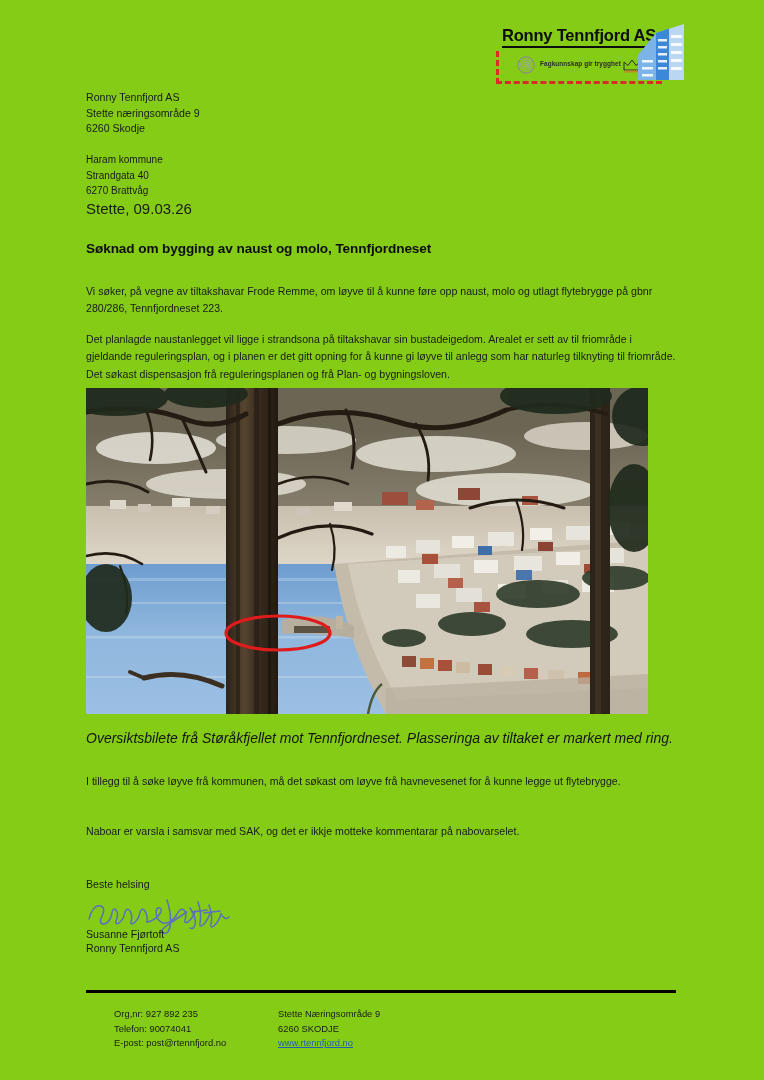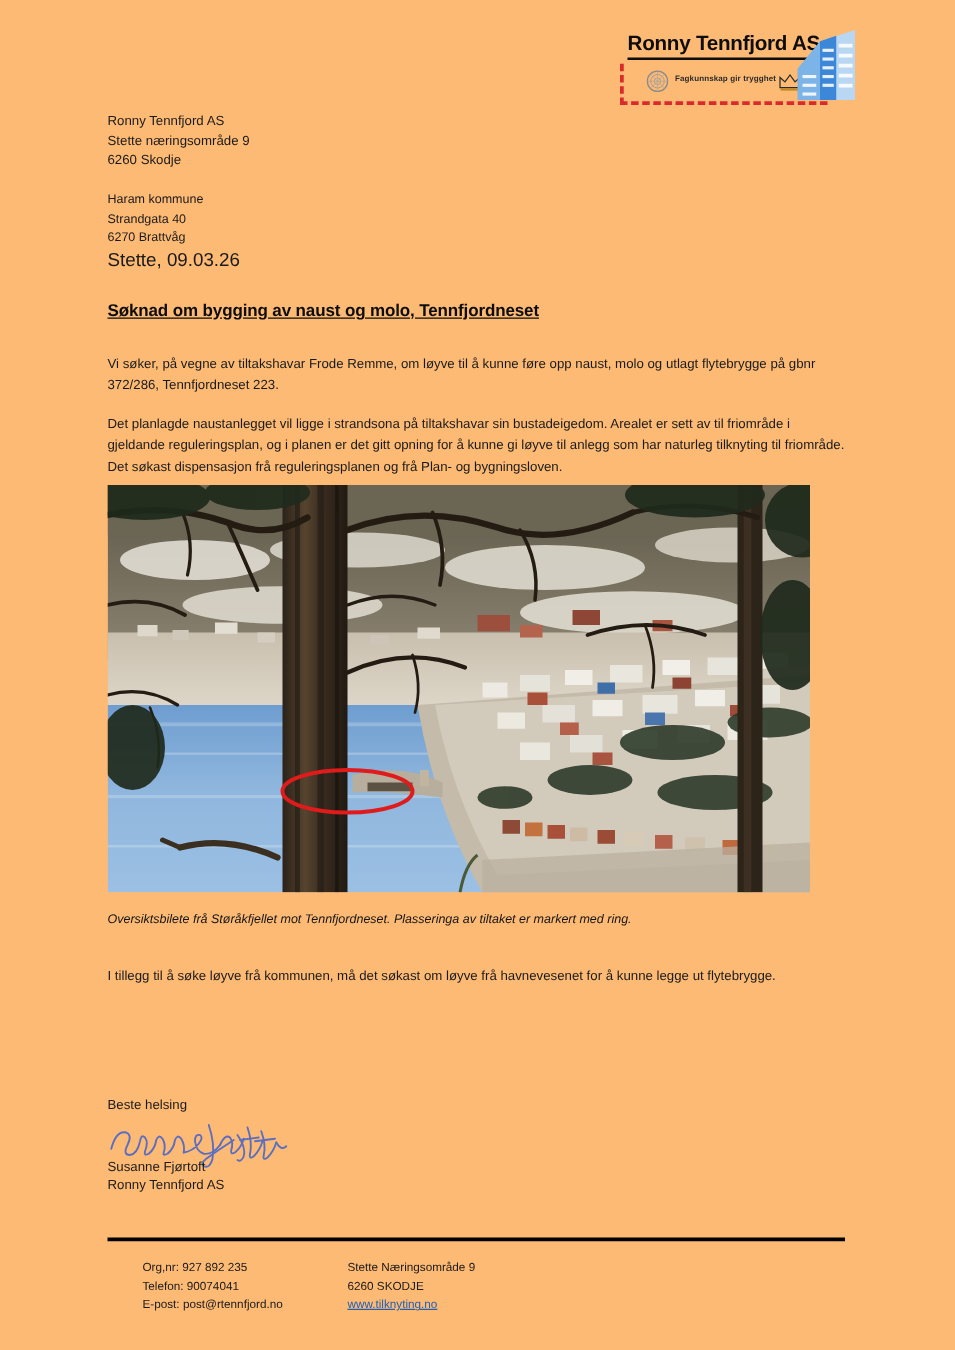--- a/index.html
+++ b/index.html
@@ -12,21 +12,21 @@
     height: 1080px;
     position: relative;
     font-family: "Liberation Sans", sans-serif;
     color: #1a1a1a;
     overflow: hidden;
   }
 
   .page {
     position: absolute;
     inset: 0;
-    background: #fdba74;
+    background: #84cc16;
   }
 
   
   .logo-block {
     position: absolute;
     left: 496px;
     top: 24px;
     width: 190px;
     height: 62px;
   }
@@ -113,21 +113,20 @@
   
   .doc-title {
     position: absolute;
     left: 86px;
     top: 232px;
     width: 600px;
     font-size: 13.6px;
     font-weight: bold;
     letter-spacing: -0.1px;
     color: #0d0d0d;
-    text-decoration: underline;
   }
 
   
   .para {
     position: absolute;
     left: 86px;
     width: 590px;
     font-size: 10.6px;
     line-height: 17.6px;
     text-align: left;
@@ -149,21 +148,21 @@
   .photo {
     position: absolute;
     inset: 0;
   }
 
   .caption {
     position: absolute;
     left: 86px;
     top: 730px;
     width: 590px;
-    font-size: 10px;
+    font-size: 14px;
     font-style: italic;
     color: #141414;
   }
 
   
   .sig-greeting {
     position: absolute;
     left: 86px;
     top: 878px;
     font-size: 10.6px;
@@ -269,21 +268,21 @@
 Stette næringsområde 9
 6260 Skodje</div>
   <div class="addr-recipient">Haram kommune
 Strandgata 40
 6270 Brattvåg</div>
 
   <div class="date-line">Stette, 09.03.26</div>
 
   <h1 class="doc-title">Søknad om bygging av naust og molo, Tennfjordneset</h1>
 
-  <p class="para para-1">Vi søker, på vegne av tiltakshavar Frode Remme, om løyve til å kunne føre opp naust, molo og utlagt flytebrygge på gbnr 372/286, Tennfjordneset 223.</p>
+  <p class="para para-1">Vi søker, på vegne av tiltakshavar Frode Remme, om løyve til å kunne føre opp naust, molo og utlagt flytebrygge på gbnr 280/286, Tennfjordneset 223.</p>
   <p class="para para-2">Det planlagde naustanlegget vil ligge i strandsona på tiltakshavar sin bustadeigedom. Arealet er sett av til friområde i gjeldande reguleringsplan, og i planen er det gitt opning for å kunne gi løyve til anlegg som har naturleg tilknyting til friområde. Det søkast dispensasjon frå reguleringsplanen og frå Plan- og bygningsloven.</p>
 
   <div class="photo-wrap">
     <svg class="photo" viewBox="0 0 562 326" preserveAspectRatio="none">
       <defs>
         <linearGradient id="waterGrad" x1="0" y1="0" x2="0" y2="1">
           <stop offset="0%" stop-color="#6e9dd0"></stop>
           <stop offset="45%" stop-color="#8fb6dd"></stop>
           <stop offset="100%" stop-color="#9cc0e4"></stop>
         </linearGradient>
@@ -450,20 +449,21 @@
 
       <path d="M282 326 Q286 304 296 296" stroke="#4a5a38" stroke-width="2.4" fill="none"></path>
 
       <ellipse cx="192" cy="245" rx="52" ry="17" fill="none" stroke="#e01b1b" stroke-width="3.2"></ellipse>
     </svg>
   </div>
 
   <div class="caption">Oversiktsbilete frå Støråkfjellet mot Tennfjordneset. Plasseringa av tiltaket er markert med ring.</div>
 
   <p class="para para-3">I tillegg til å søke løyve frå kommunen, må det søkast om løyve frå havnevesenet for å kunne legge ut flytebrygge.</p>
+  <p class="para para-4">Naboar er varsla i samsvar med SAK, og det er ikkje motteke kommentarar på nabovarselet.</p>
 
   <div class="sig-greeting">Beste helsing</div>
 
   <svg class="sig-image" viewBox="0 0 320 92">
     <g fill="none" stroke="#5b6ec0" stroke-width="3" stroke-linecap="round" stroke-linejoin="round">
       <path d="M10 58 Q18 28 34 32 Q44 36 36 52 Q28 68 40 68 Q52 66 56 46 Q58 34 64 40 Q70 48 64 62 Q62 70 70 66 Q80 58 82 44 Q86 34 92 42 Q98 52 94 64 Q92 70 100 66 Q110 58 112 44 Q116 34 122 42 Q128 52 126 64"></path>
       <path d="M126 64 Q140 62 150 50 Q158 40 152 36 Q144 34 144 46 Q146 62 158 66 Q172 68 184 52"></path>
       <path d="M166 20 Q176 50 172 74 Q168 90 158 86 Q152 82 162 74 Q184 58 206 44"></path>
       <path d="M184 52 Q192 34 200 40 Q206 48 202 60 Q200 68 208 64 Q218 56 222 42"></path>
       <path d="M212 36 Q226 56 222 70 Q218 80 212 76"></path>
@@ -478,16 +478,16 @@
   <div class="sig-name">Susanne Fjørtoft</div>
   <div class="sig-company">Ronny Tennfjord AS</div>
 
   <div class="footer-rule"></div>
   <div class="footer-left">Org,nr: 927 892 235
 Telefon: 90074041
 E-post: post@rtennfjord.no</div>
   <div class="footer-right">
     <div>Stette Næringsområde 9</div>
     <div>6260 SKODJE</div>
-    <a class="footer-link" href="#">www.tilknyting.no</a>
+    <a class="footer-link" href="#">www.rtennfjord.no</a>
   </div>
 
 </div>
 
 </body></html>

